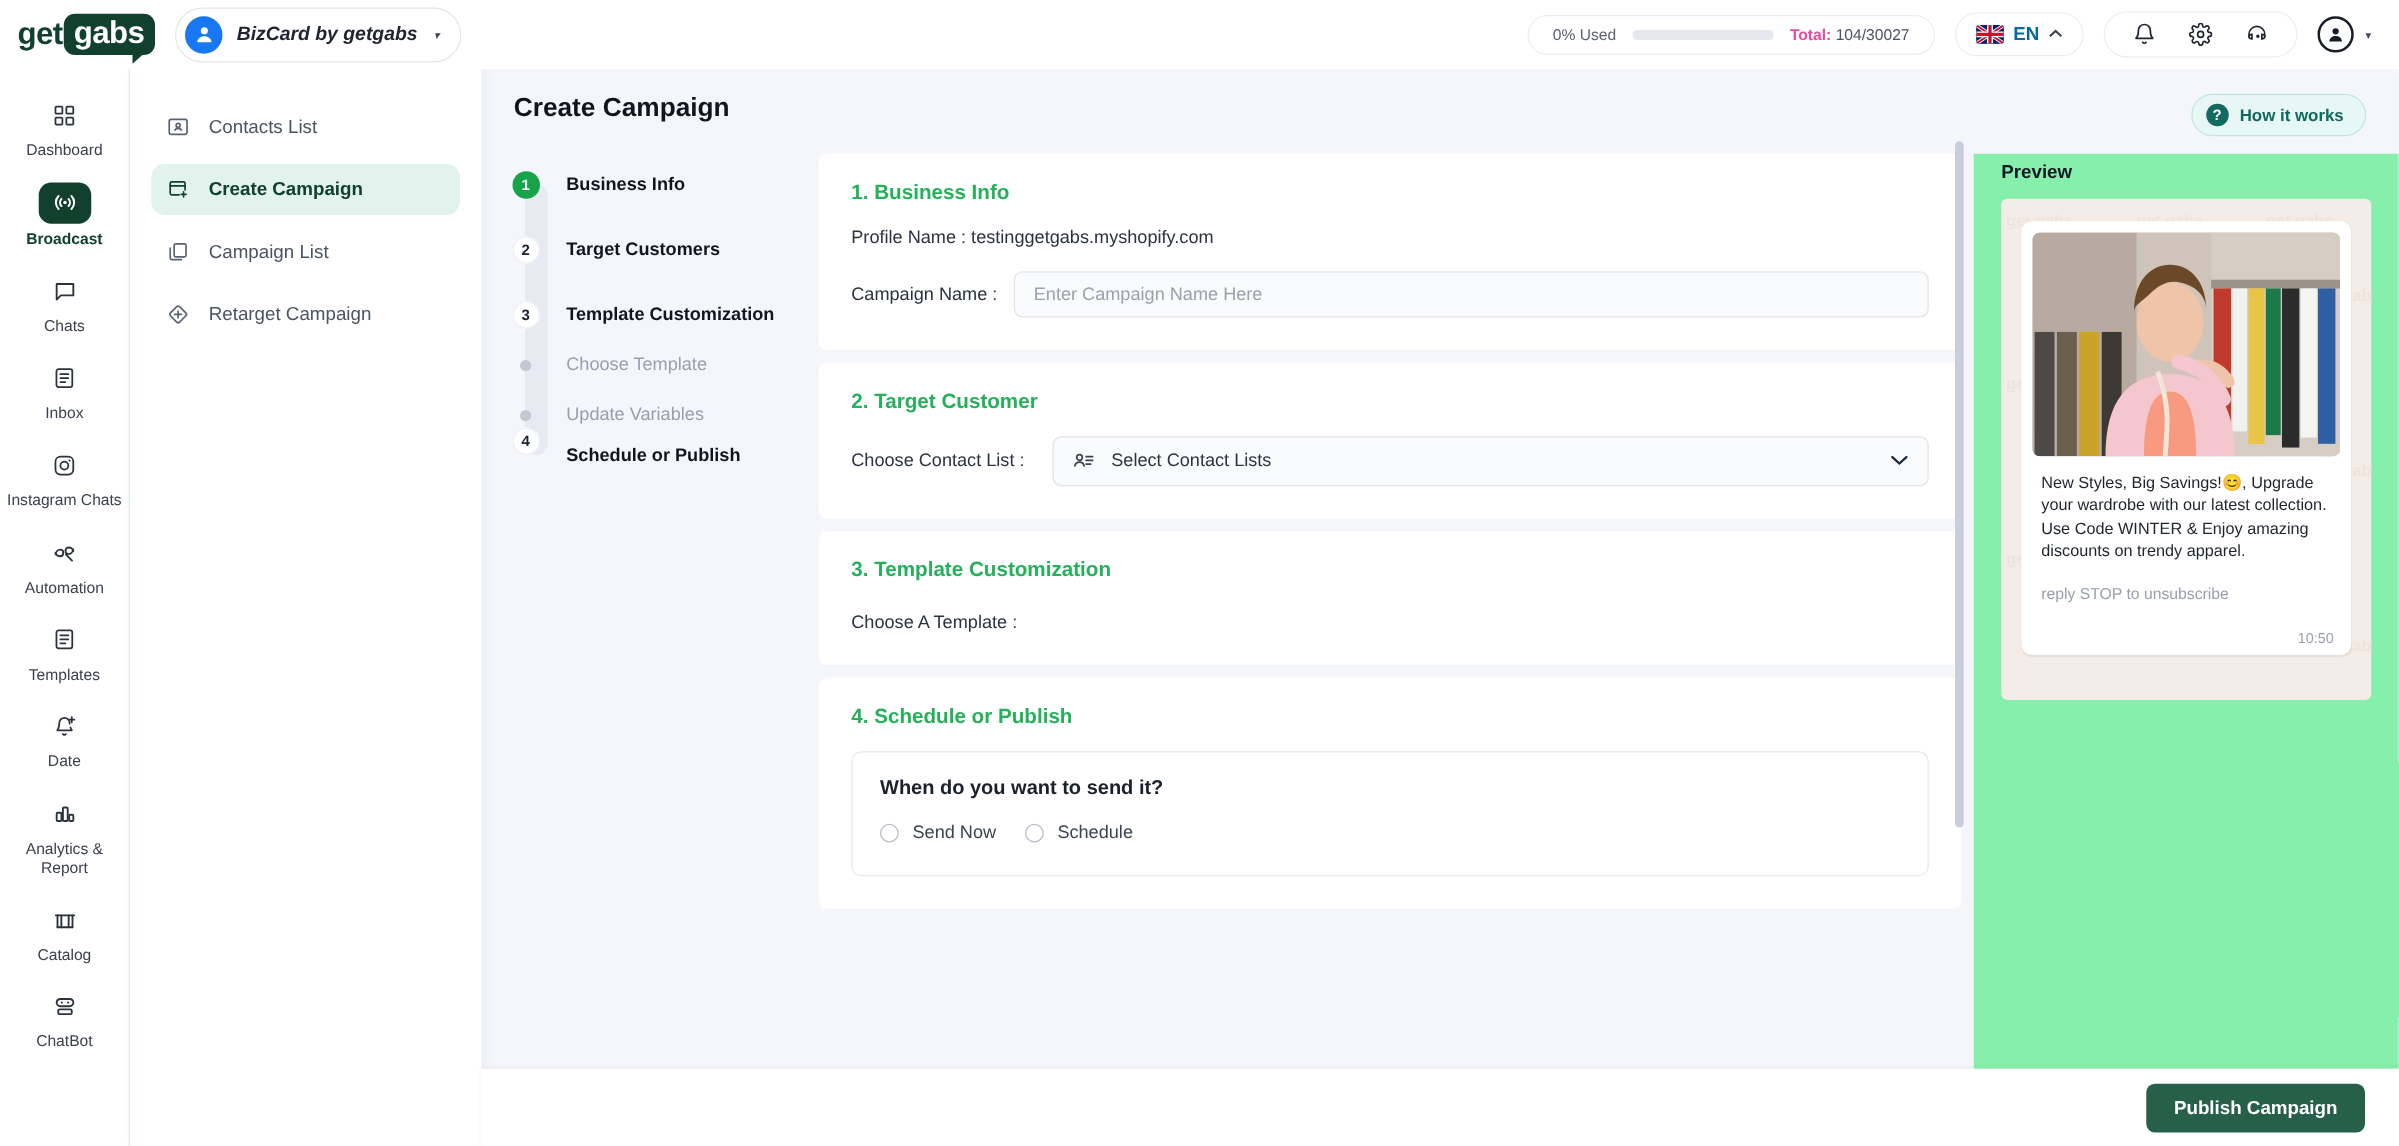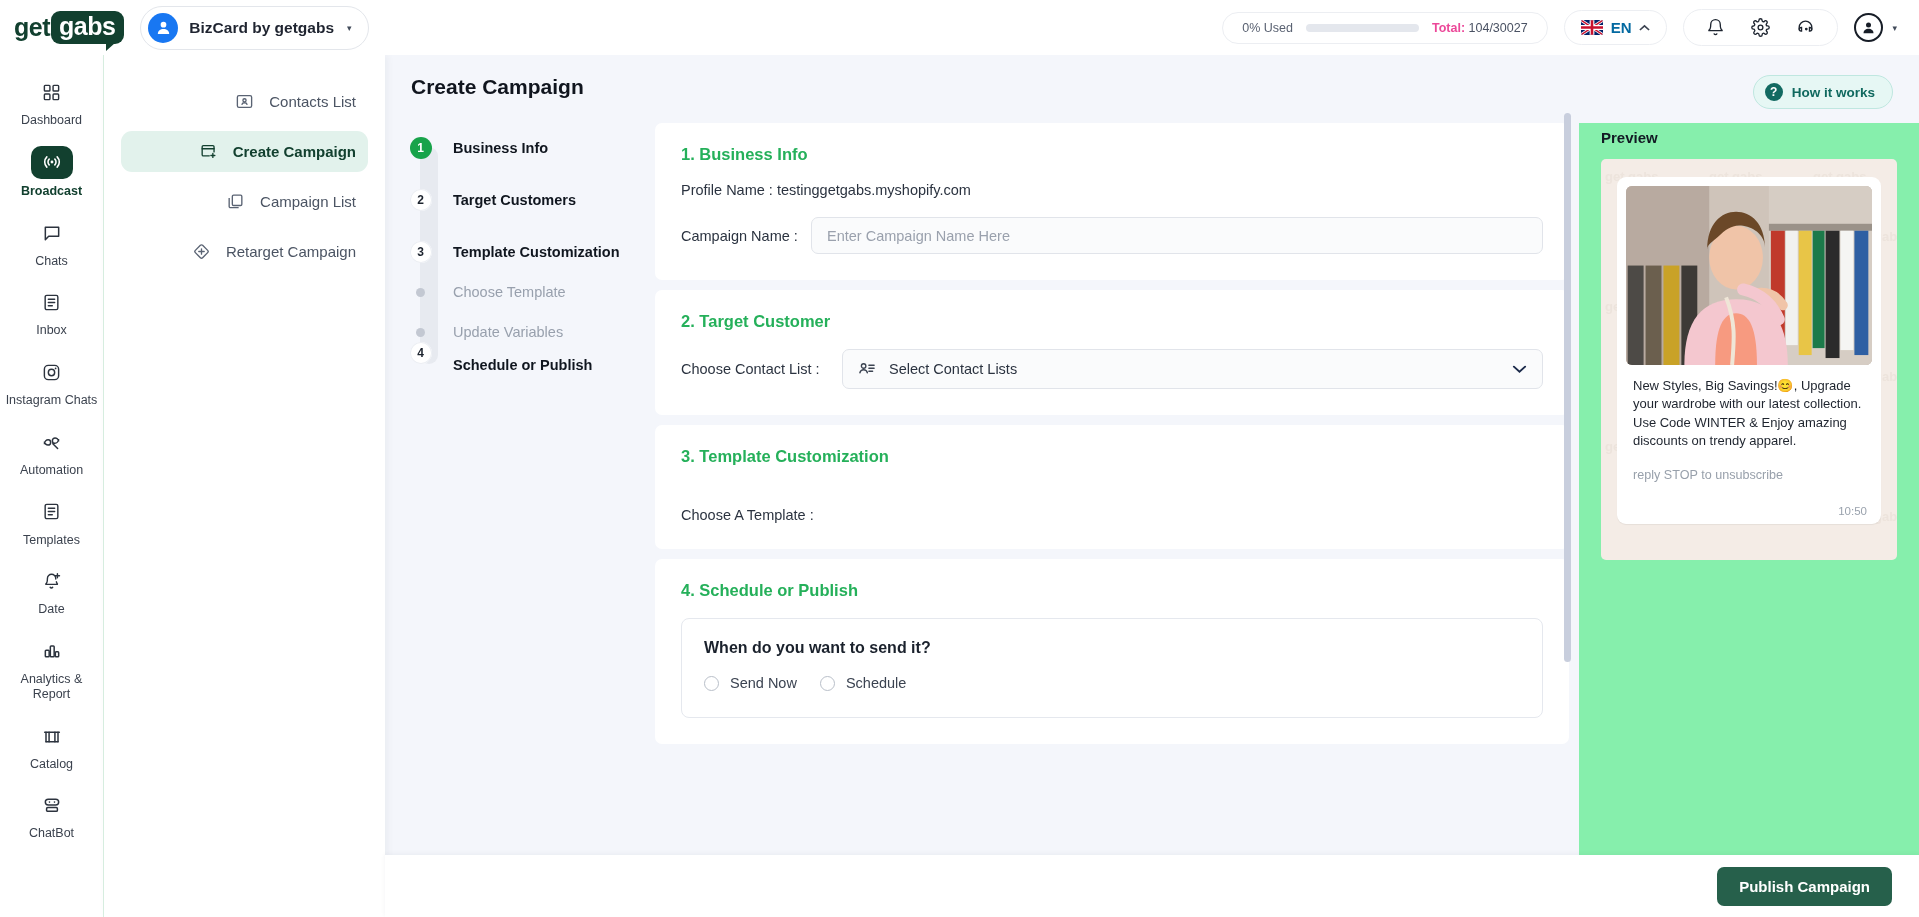--- a/index.html
+++ b/index.html
@@ -24,21 +24,21 @@
     border-radius: 9px; padding: 1px 9px 3px 8px; margin-left: 1px; position: relative;
     letter-spacing: -0.5px;
   }
   .logo-bubble:after {
     content: ""; position: absolute; bottom: -7px; right: 9px;
     border-left: 9px solid #12402f; border-bottom: 8px solid transparent;
   }
   .account-pill {
     display: flex; align-items: center; gap: 11px;
     border: 1px solid #e3e6eb; border-radius: 30px;
-    padding: 6px 16px 6px 7px; background: #fff; cursor: pointer;
+    padding: 6px 16px 6px 7px; background: #fff; cursor: pointer; font-style: italic;
   }
   .avatar-blue {
     width: 30px; height: 30px; border-radius: 50%; background: #1877f2;
     display: flex; align-items: center; justify-content: center; color: #fff;
   }
   .account-name { font-size: 15.5px; font-weight: 700; color: #1f2430; }
   .caret-sm { font-size: 9px; color: #414b5a; margin-left: 2px; }
 
   .topbar-right { margin-left: auto; display: flex; align-items: center; gap: 16px; }
   .usage-pill {
@@ -95,21 +95,21 @@
   .rail-label { font-size: 12.5px; color: #3b424e; line-height: 1.18; }
   .rail-item.active .rail-label { color: #12402f; font-weight: 700; }
 
   
   .subnav {
     width: 281px; min-width: 281px; background: #ffffff; padding: 26px 17px 0 17px;
     box-shadow: 2px 0 8px rgba(24,36,60,0.055); z-index: 6;
   }
   .subnav-item {
     display: flex; align-items: center; gap: 15px; padding: 11px 12px; border-radius: 11px;
-    cursor: pointer; margin-bottom: 9px; color: #4b5463; justify-content: flex-end;
+    cursor: pointer; margin-bottom: 9px; color: #4b5463;
   }
   .subnav-item .sn-ico { display: flex; color: #5a6373; }
   .subnav-label { font-size: 15px; }
   .subnav-item.active { background: #e2f2ec; }
   .subnav-item.active .subnav-label { color: #12402f; font-weight: 700; }
   .subnav-item.active .sn-ico { color: #12402f; }
 
   
   .main { flex: 1; background: #f4f6fb; position: relative; min-width: 0; display: flex; flex-direction: column; }
   .main-head { display: flex; align-items: flex-start; padding: 20px 26px 0 26px; }
@@ -574,21 +574,21 @@
                   <svg width="15" height="10" viewBox="0 0 16 10" fill="none" stroke="#1b2a4a" stroke-width="2" stroke-linecap="round">
                       <path d="M2 2.5 8 8l6-5.5"></path>
                     </svg>
                 </span>
               </div>
             </div>
           </div>
 
           <div class="card">
             <div class="card-title">3. Template Customization</div>
-            <div class="field-row" style="margin-top:41px">
+            <div class="field-row" style="margin-top:24px">
               <span class="field-label wide">Choose A Template :</span>
             </div>
           </div>
 
           <div class="card">
             <div class="card-title">4. Schedule or Publish</div>
             <div class="inner-box">
               <div class="inner-q">When do you want to send it?</div>
               <div class="radio-row">
                 <span class="radio"></span>

